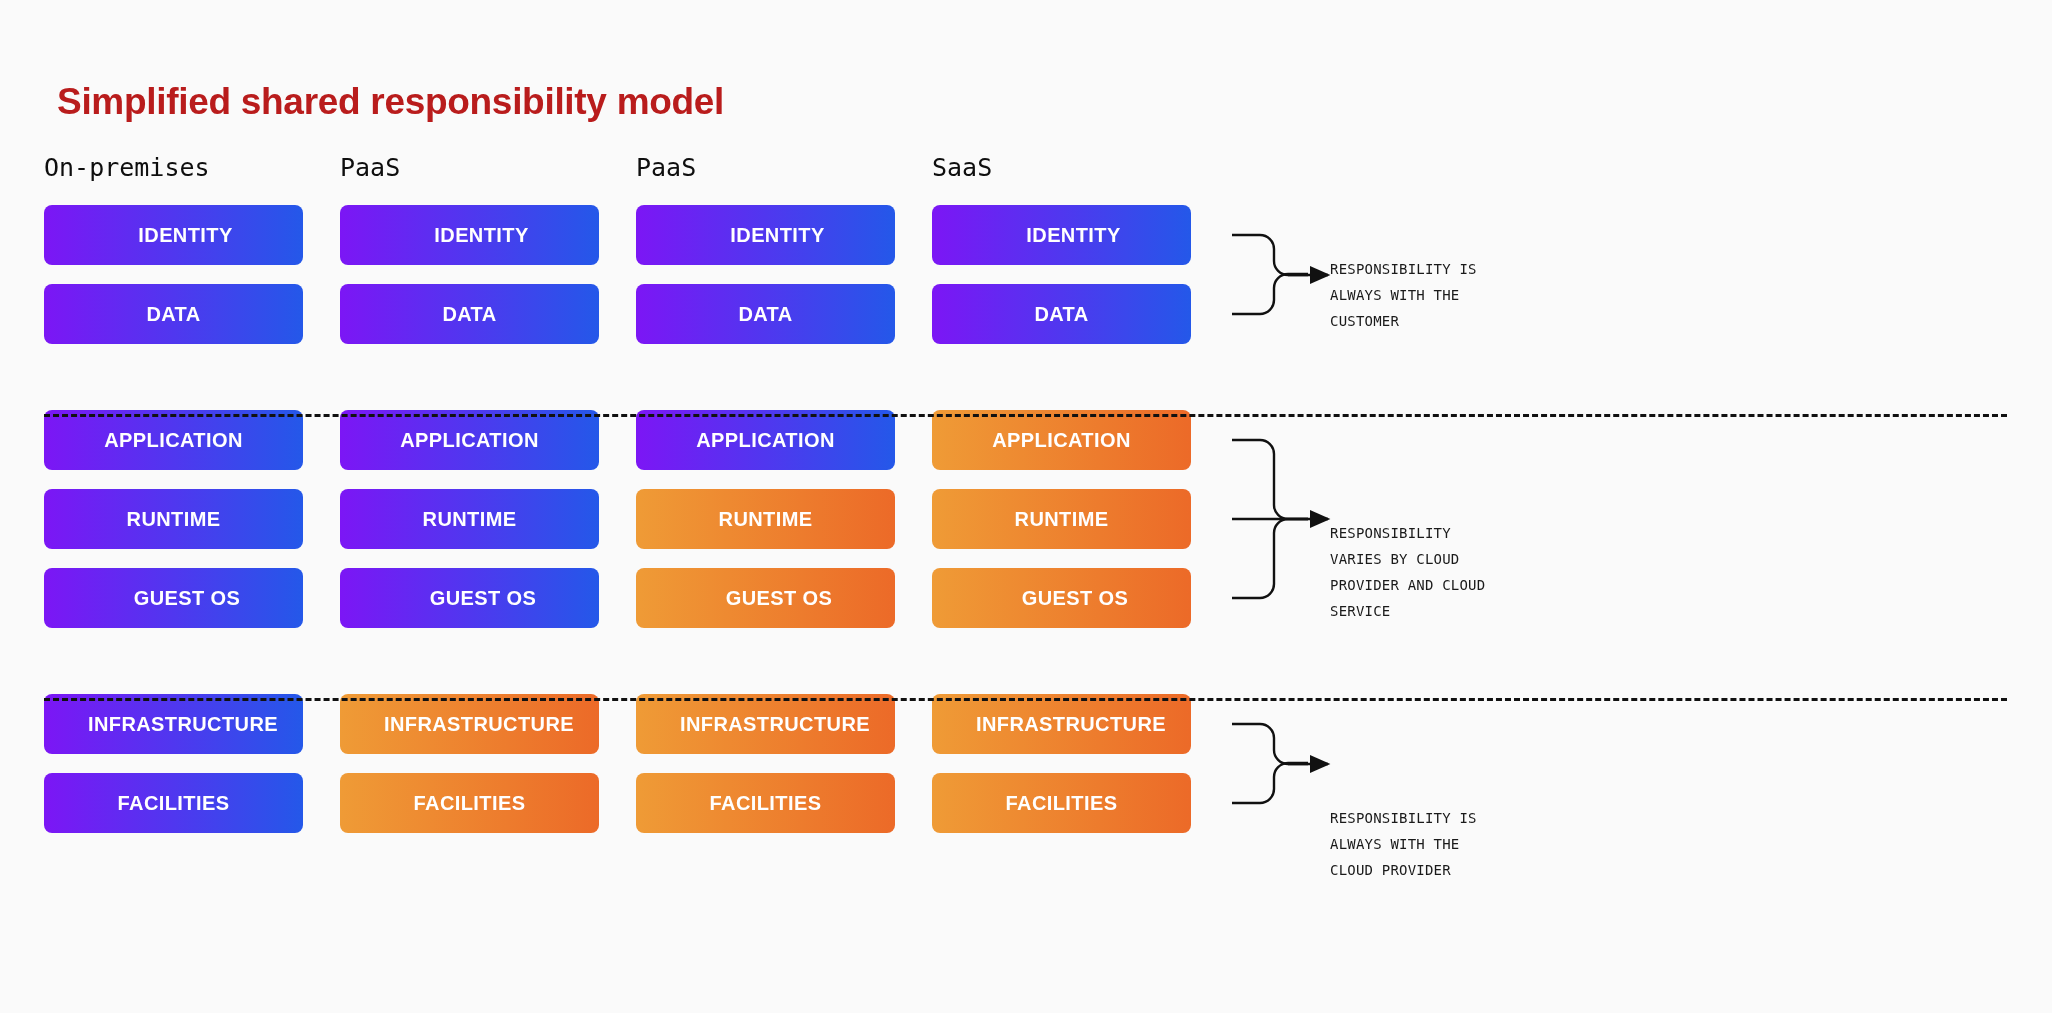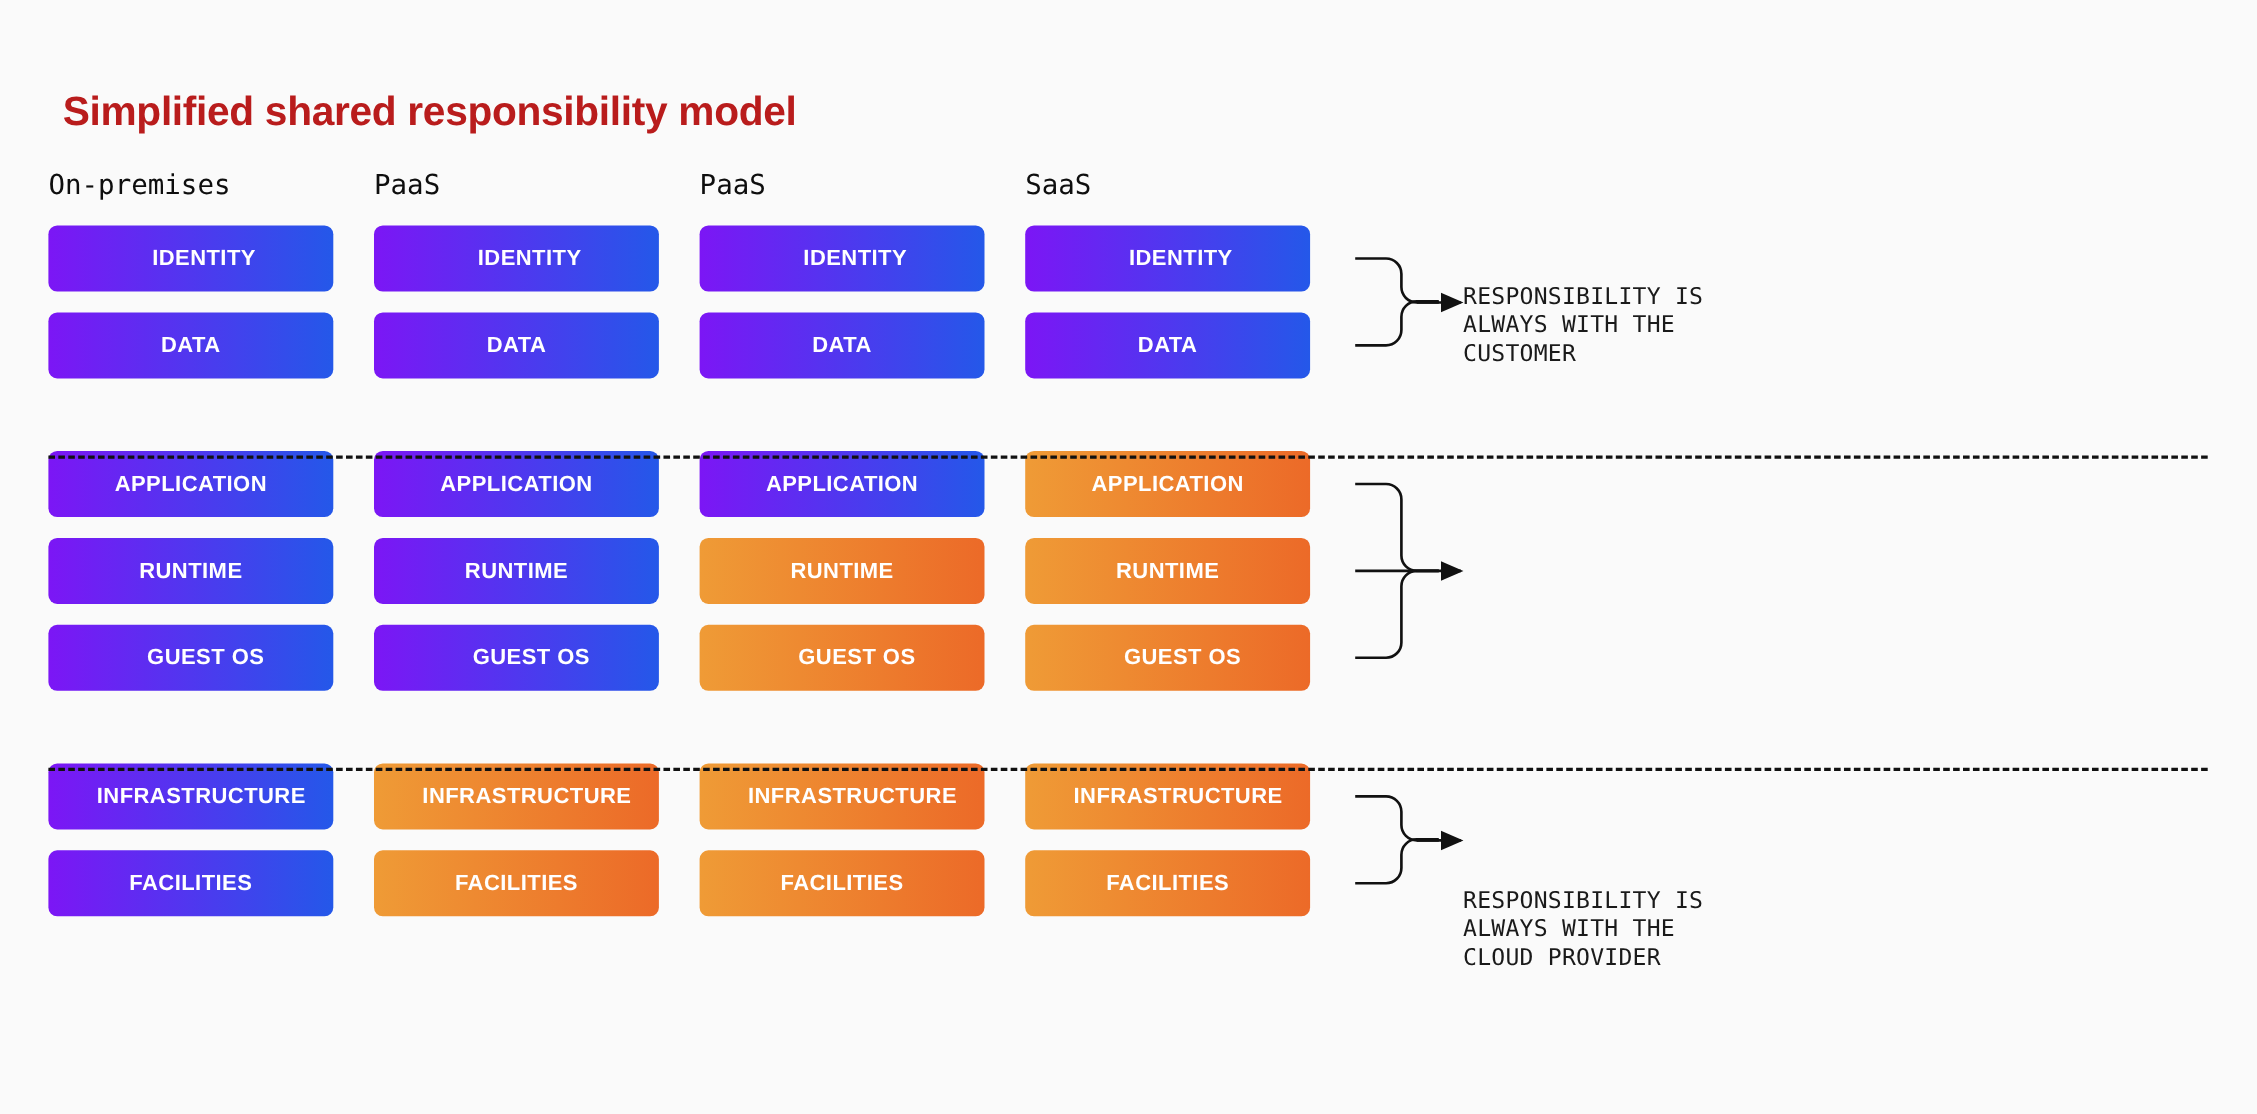--- a/index.html
+++ b/index.html
@@ -121,21 +121,21 @@
     position:absolute;
     left:0;
     top:0;
     width:560px;
     height:800px;
     overflow:visible;
   }
   .note-text{
     position:absolute;
     font-family:"DejaVu Sans Mono","Liberation Mono",monospace;
-    font-size:21px;
+    font-size:14px;
     line-height:26px;
     color:#1a1a1a;
     letter-spacing:0.2px;
     white-space:pre-line;
   }
   .note-1{left:98px;top:111px;}
   .note-2{left:98px;top:375px;}
   .note-3{left:98px;top:660px;}
 </style>
 </head>
@@ -220,17 +220,21 @@
       <path d="M0,579 H28 A14,14 0 0 1 42,593 V605 A14,14 0 0 0 56,619 H76"></path>
       <path d="M0,658 H28 A14,14 0 0 0 42,644 V632 A14,14 0 0 1 56,618 H76"></path>
       <line x1="56" y1="619" x2="96" y2="619" marker-end="url(#arrow)"></line>
     </g>
   </svg>
 
   <div class="note-text note-1">RESPONSIBILITY IS
 ALWAYS WITH THE
 CUSTOMER</div>
 
+  <div class="note-text note-2">RESPONSIBILITY
+VARIES BY CLOUD
+PROVIDER AND CLOUD
+SERVICE</div>
 
   <div class="note-text note-3">RESPONSIBILITY IS
 ALWAYS WITH THE
 CLOUD PROVIDER</div>
 </div>
 
 </body></html>

